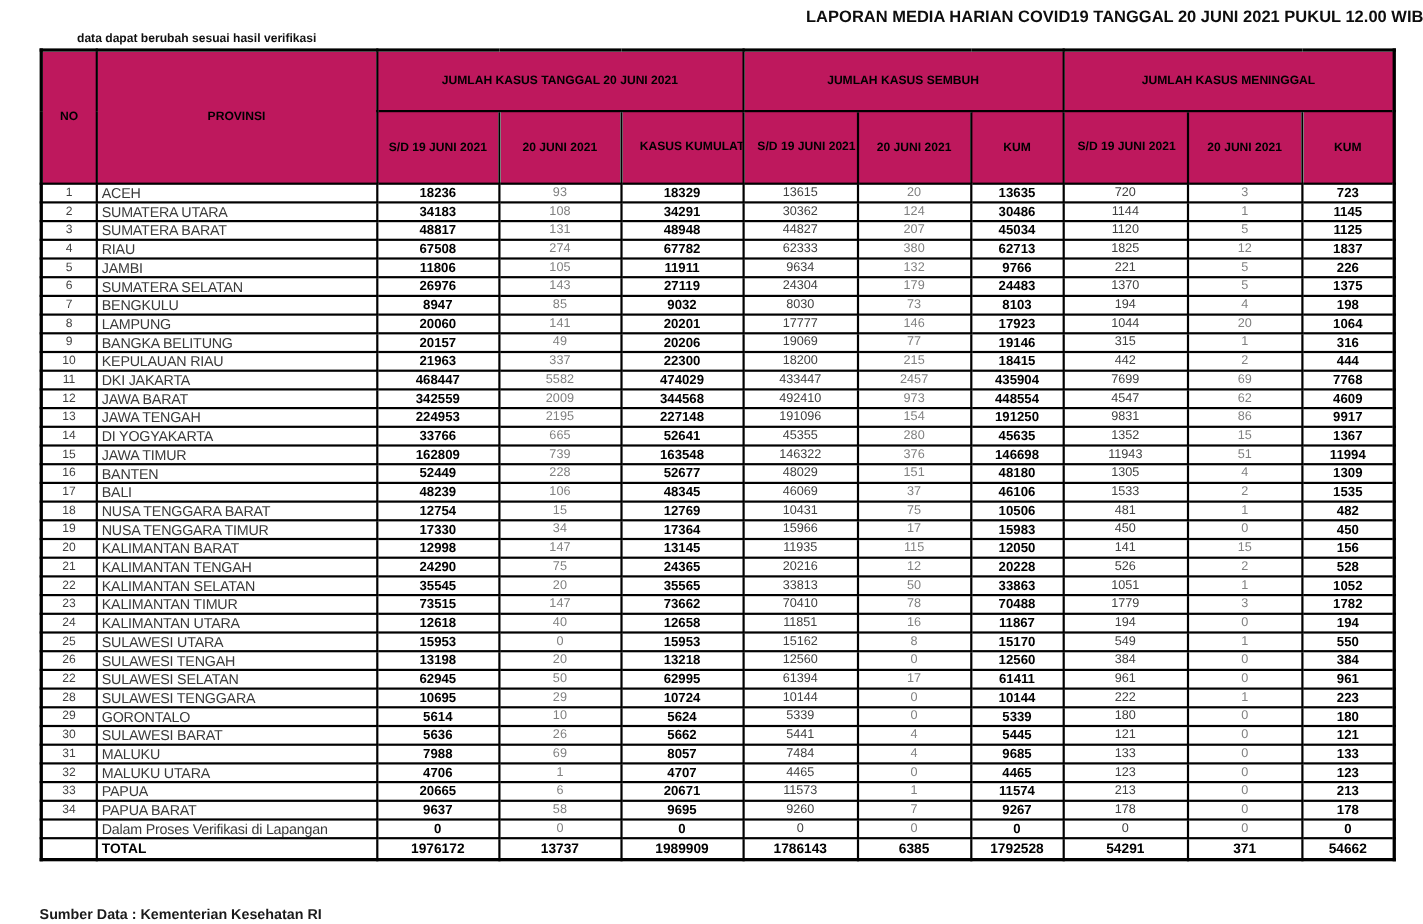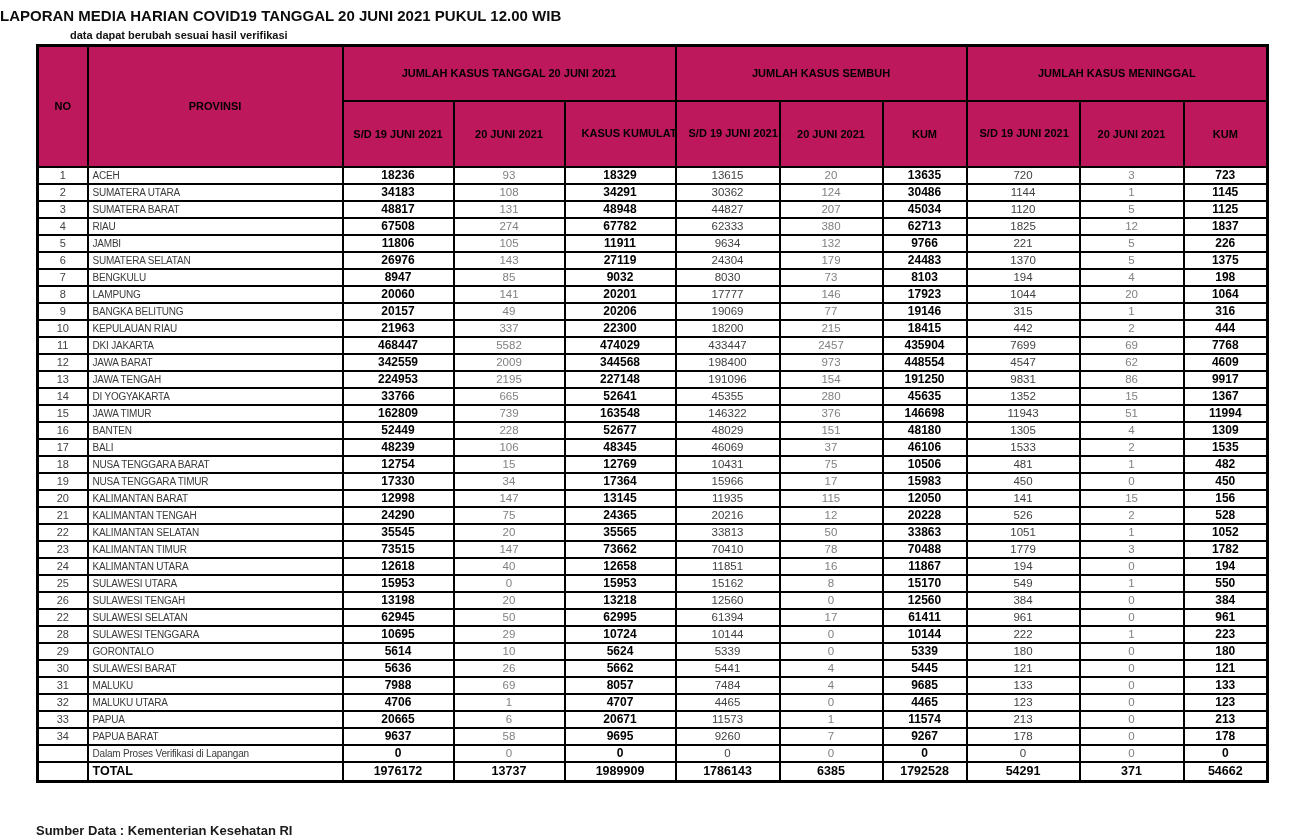--- a/index.html
+++ b/index.html
@@ -2,21 +2,21 @@
 <html><head>
 <meta charset="utf-8">
 <style>
   html,body{margin:0;padding:0;background:#ffffff;}
   body{
     width:1294px;height:840px;position:relative;
     font-family:"Liberation Sans", sans-serif;
     -webkit-font-smoothing:antialiased;
   }
   .title{
-    text-align:left;font-weight:bold;font-size:15px;color:#0d0d0d;
+    text-align:right;font-weight:bold;font-size:15px;color:#0d0d0d;
     padding-top:7px;letter-spacing:0px;
   }
   .note{
     font-weight:bold;font-size:11px;color:#111;
     margin:5px 0 3px 70px;
   }
   table.report{
     border-collapse:collapse;table-layout:fixed;
     margin-left:36px;width:1230px;
     border:3px solid #000;
@@ -34,21 +34,21 @@
   th.pad-kum{padding:0 16px;}
   th.pad-sd{padding:0 12px;}
   tbody td{
     background:#fff;font-size:11.5px;vertical-align:middle;
     text-align:center;padding:0;height:15px;line-height:15px;
   }
   tr.data-row{height:17px;}
   td.no-cell{color:#3f3f3f;font-size:11px;}
   td.prov-cell{
     text-align:left;padding-left:4px;color:#3b3b3b;
-    font-size:10px;letter-spacing:-0.2px;
+    font-size:13px;letter-spacing:-0.2px;
   }
   td.v-bold{font-weight:bold;color:#000;font-size:12px;}
   td.v-dark{color:#404040;}
   td.v-gray{color:#808080;}
   tr.total-row{height:20px;}
   tr.total-row td{
     font-weight:bold;color:#000;font-size:12.5px;
   }
   tr.total-row td.prov-cell{
     color:#000;font-size:12.5px;letter-spacing:0;
@@ -241,21 +241,21 @@
         <td class="v-dark">7699</td>
         <td class="v-gray">69</td>
         <td class="v-bold">7768</td>
       </tr>
       <tr class="data-row">
         <td class="no-cell">12</td>
         <td class="prov-cell">JAWA BARAT</td>
         <td class="v-bold">342559</td>
         <td class="v-gray">2009</td>
         <td class="v-bold">344568</td>
-        <td class="v-dark">198400</td>
+        <td class="v-dark">492410</td>
         <td class="v-gray">973</td>
         <td class="v-bold">448554</td>
         <td class="v-dark">4547</td>
         <td class="v-gray">62</td>
         <td class="v-bold">4609</td>
       </tr>
       <tr class="data-row">
         <td class="no-cell">13</td>
         <td class="prov-cell">JAWA TENGAH</td>
         <td class="v-bold">224953</td>

